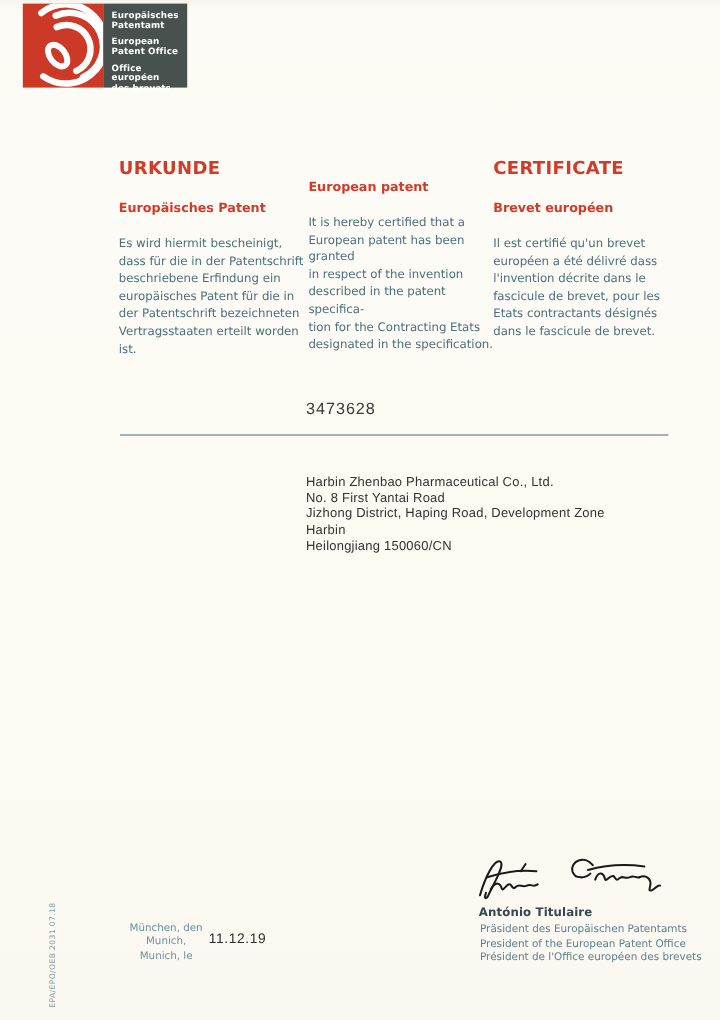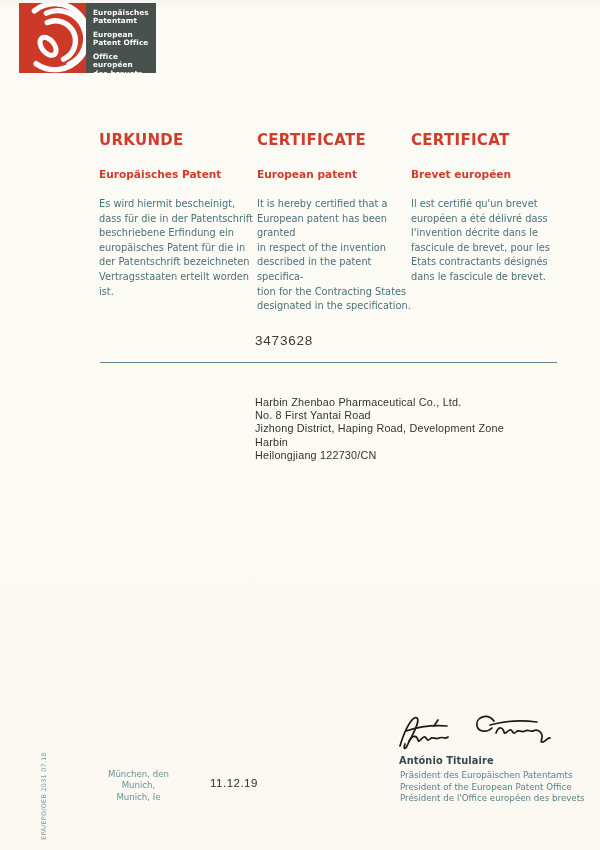--- a/index.html
+++ b/index.html
@@ -23,21 +23,21 @@
   .pnum{left:255px;top:333px;font-size:13.5px;color:#3a3a3a;font-family:"Liberation Sans",sans-serif;
         letter-spacing:.8px;}
   .rule{left:100px;top:362px;width:457px;height:1.4px;background:#557881;opacity:.9;}
   .addr{left:255px;top:396px;font-size:10.8px;line-height:13.2px;color:#333333;
         font-family:"Liberation Sans",sans-serif;white-space:pre-line;letter-spacing:.2px;}
   
   .formcode{left:40px;top:752px;font-size:6.4px;color:#7e9aa3;letter-spacing:.3px;
             writing-mode:vertical-rl;transform:rotate(180deg);}
   .place{left:108px;top:769px;text-align:center;}
   .date{left:174px;top:777px;font-size:11.5px;color:#2e2e2e;font-family:"Liberation Sans",sans-serif;
-        letter-spacing:.5px;margin-left:36px;}
+        letter-spacing:.5px;}
   .sig{left:394px;top:706px;width:162px;height:52px;}
   .signer{left:399px;top:755px;font-size:9.8px;font-weight:bold;color:#34494e;letter-spacing:.1px;}
   .signer-titles{left:400px;top:770px;font-size:8.7px;line-height:11.6px;color:#5a828c;
                  white-space:pre-line;}
 </style>
 </head>
 <body>
 
 <div class="page">
 
@@ -64,48 +64,47 @@
     <div class="col-h">URKUNDE</div>
     <div class="col-sub">Europäisches Patent</div>
     <div class="col-body">Es wird hiermit bescheinigt,
 dass für die in der Patentschrift
 beschriebene Erfindung ein
 europäisches Patent für die in
 der Patentschrift bezeichneten
 Vertragsstaaten erteilt worden ist.</div>
   </div>
   <div class="abs col" style="left:257px;">
-    <div class="col-h">CERTIFICATE</div>
     <div class="col-sub">European patent</div>
     <div class="col-body">It is hereby certified that a
 European patent has been granted
 in respect of the invention
 described in the patent specifica-
-tion for the Contracting States
+tion for the Contracting Etats
 designated in the specification.</div>
   </div>
   <div class="abs col" style="left:411px;width:145px;">
-    <div class="col-h">CERTIFICAT</div>
+    <div class="col-h">CERTIFICATE</div>
     <div class="col-sub">Brevet européen</div>
     <div class="col-body">Il est certifié qu'un brevet
 européen a été délivré dass
 l'invention décrite dans le
 fascicule de brevet, pour les
 Etats contractants désignés
 dans le fascicule de brevet.</div>
   </div>
 
   <div class="abs pnum">3473628</div>
   <div class="abs rule"></div>
 
   <div class="abs addr">Harbin Zhenbao Pharmaceutical Co., Ltd.
 No. 8 First Yantai Road
 Jizhong District, Haping Road, Development Zone
 Harbin
-Heilongjiang 122730/CN</div>
+Heilongjiang 150060/CN</div>
 
   <div class="abs formcode">EPA/EPO/OEB 2031 07.18</div>
   <div class="abs flabel place">München, den
 Munich,
 Munich, le</div>
   <div class="abs date">11.12.19</div>
 
   <svg class="abs sig" viewBox="0 0 162 52">
     <g stroke="#1a1a1a" stroke-width="1.7" fill="none" stroke-linecap="round" stroke-linejoin="round">
       <path d="M6 40 C10 26 18 9 23 12 C27 15 17 31 13 40 C11 44 9 43 11 38"></path>

